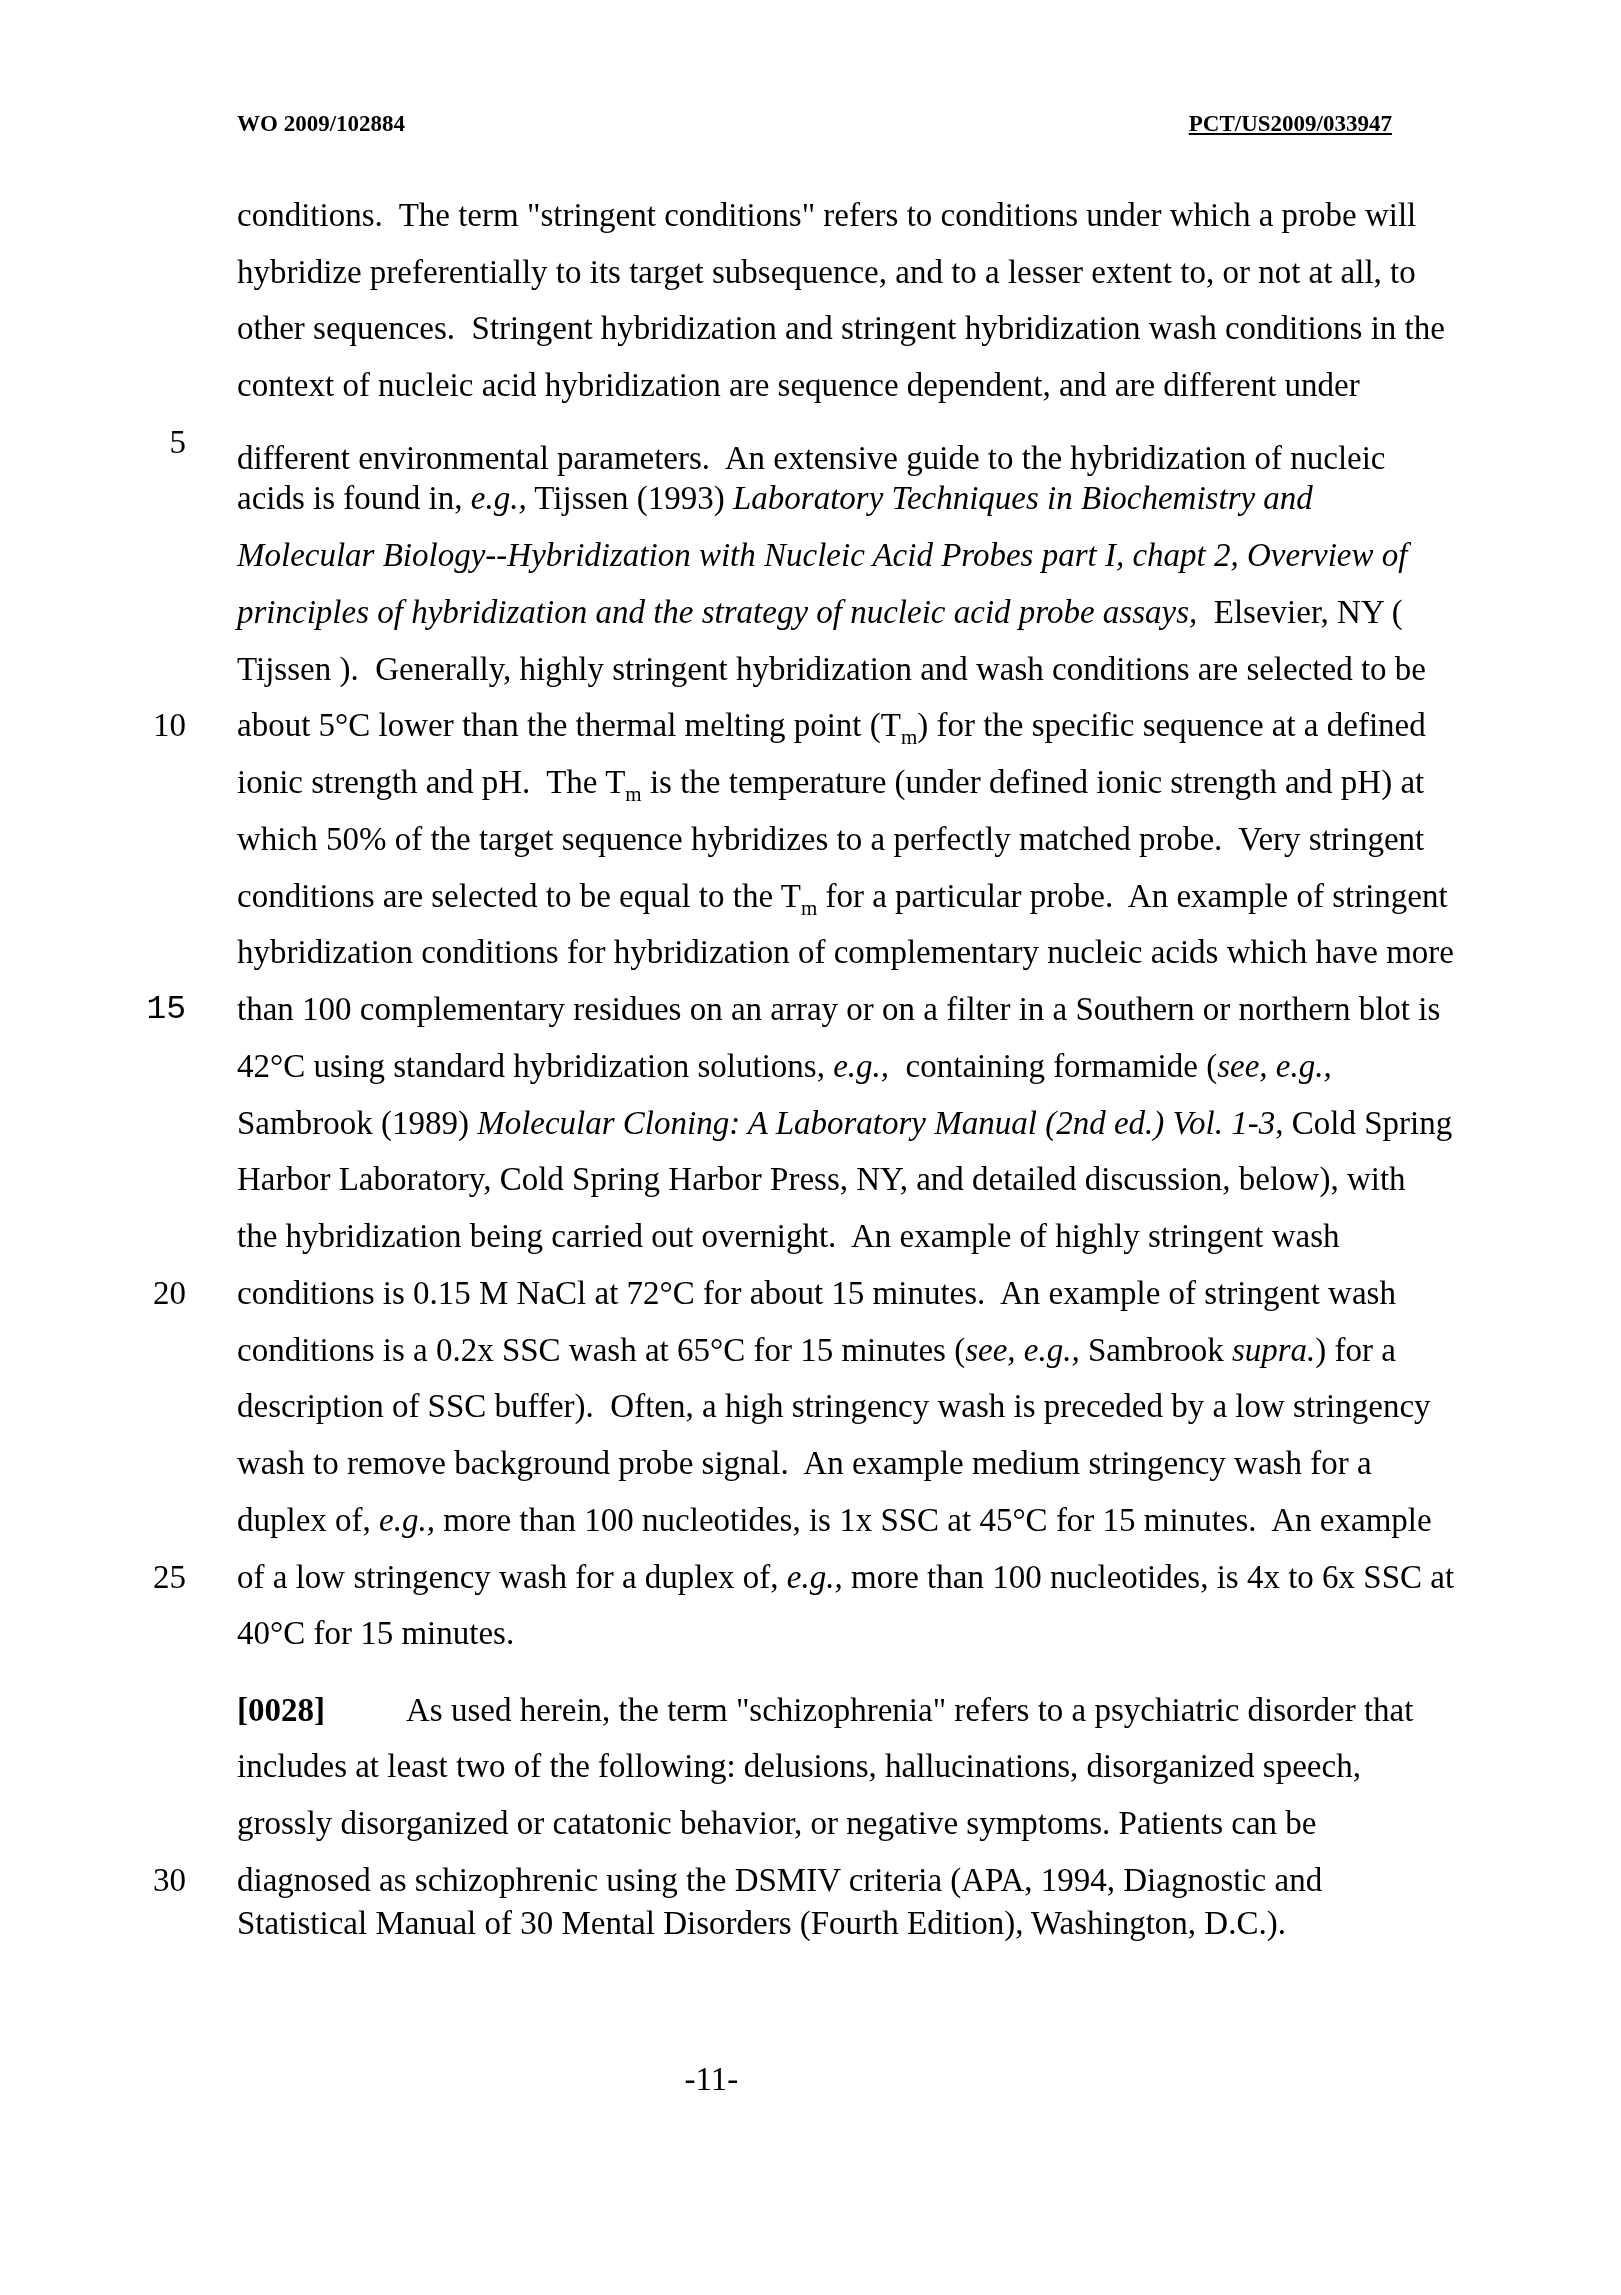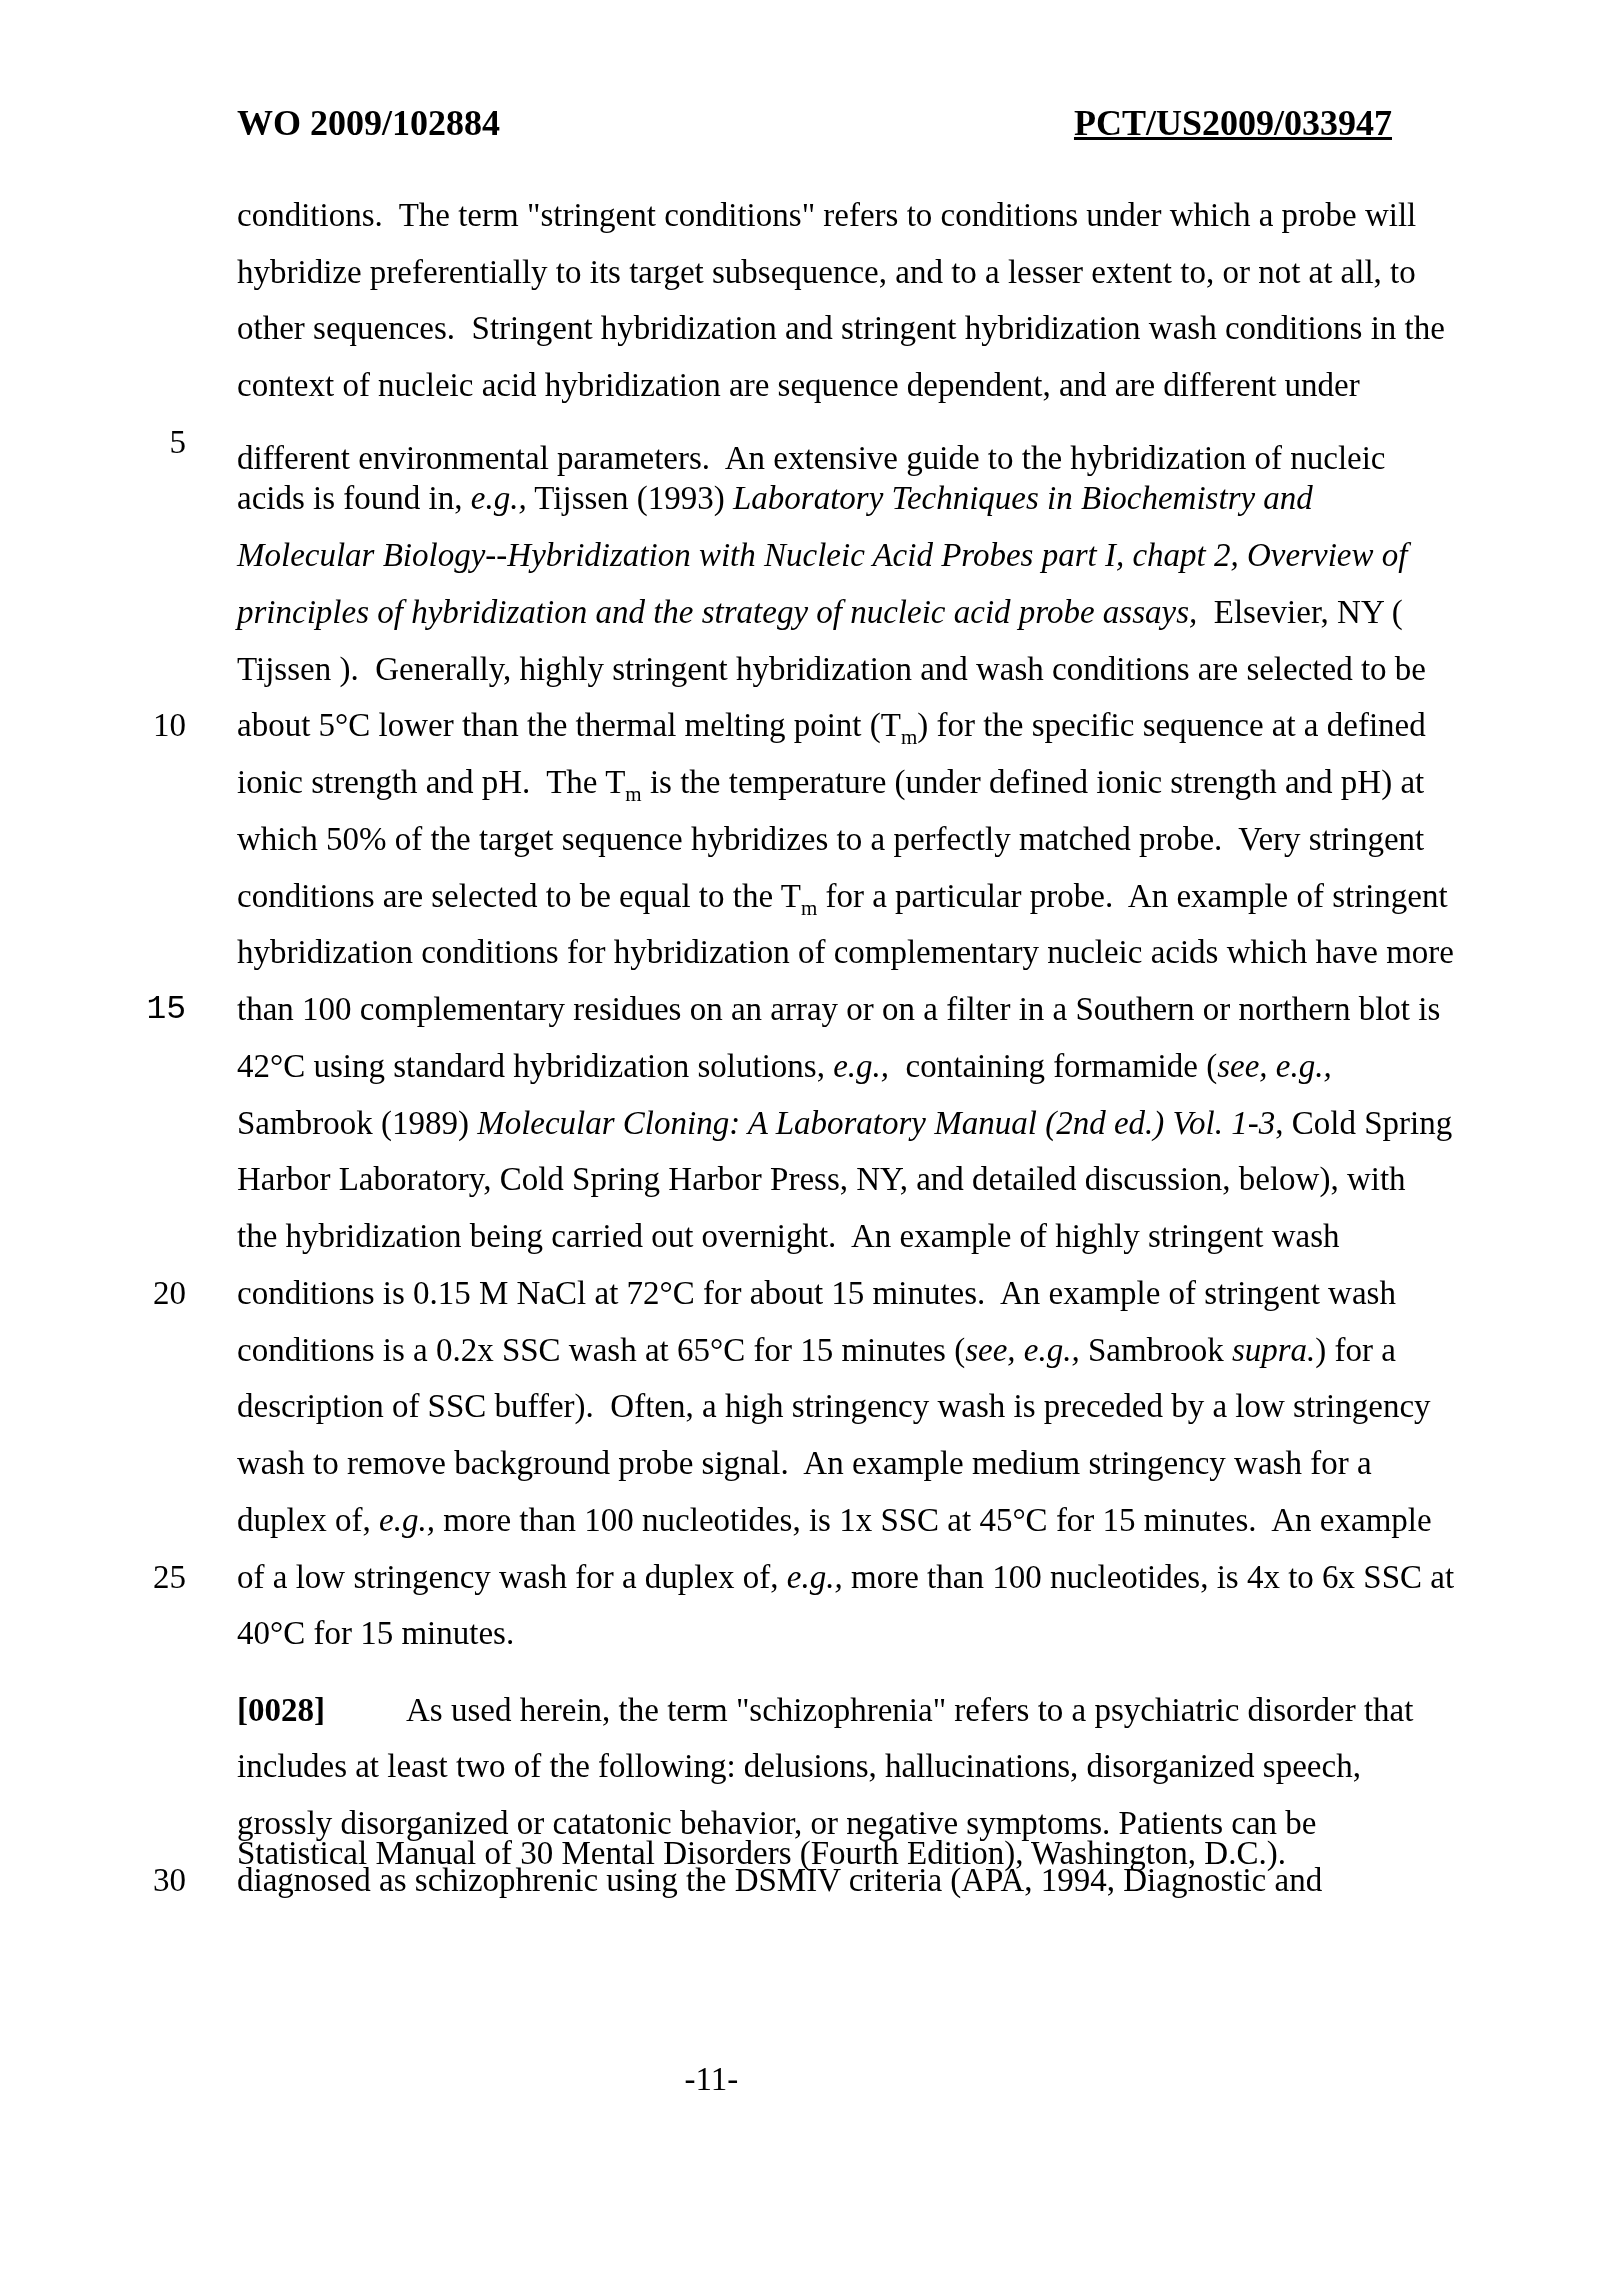--- a/index.html
+++ b/index.html
@@ -1,18 +1,18 @@
 <!DOCTYPE html>
 <html style="font-size:10.5px"><head>
 <meta charset="utf-8">
 <style>
   html, body { margin: 0; padding: 0; background: #ffffff; }
   body { width: 1622px; height: 2295px; position: relative; overflow: hidden;
          font-family: "Liberation Serif", "DejaVu Serif", serif; color: #000000; }
-  .hdr { position: absolute; top: 107px; font-weight: bold; font-size: 36px; line-height: 33px; white-space: pre; }
+  .hdr { position: absolute; top: 107px; font-weight: bold; font-size: 23px; line-height: 33px; white-space: pre; }
   .hdr-left { left: 237px; }
   .hdr-right { right: 230px; text-decoration: underline; }
   .line { position: absolute; left: 237px; font-size: 33px; line-height: 39px; height: 39px; white-space: pre; }
   .lineno { position: absolute; width: 79px; left: 107px; text-align: right; font-size: 33px; line-height: 39px; height: 39px; white-space: pre; }
   .it { font-style: italic; }
   .bd { font-weight: bold; }
   .sub { font-size: 21px; position: relative; top: 7.9px; }
   .pageno { position: absolute; top: 2060px; left: 0; width: 1362px; text-align: center; font-size: 33px; line-height: 39px; padding-left: 61px; box-sizing: border-box; }
 </style>
 </head>
@@ -46,21 +46,21 @@
     <div class="line" style="top: 1387px;"><span>description of SSC buffer).  Often, a high stringency wash is preceded by a low stringency</span></div>
     <div class="line" style="top: 1444px;"><span>wash to remove background probe signal.  An example medium stringency wash for a</span></div>
     <div class="line" style="top: 1501px;"><span>duplex of, </span><span class="it">e.g.,</span><span> more than 100 nucleotides, is 1x SSC at 45°C for 15 minutes.  An example</span></div>
     <div class="line" style="top: 1558px;"><span>of a low stringency wash for a duplex of, </span><span class="it">e.g.,</span><span> more than 100 nucleotides, is 4x to 6x SSC at</span></div>
     <div class="line" style="top: 1614px;"><span>40°C for 15 minutes.</span></div>
     <div class="line bd" style="top: 1691px;">[0028]</div>
     <div class="line" style="top: 1691px; left: 406px;"><span>As used herein, the term "schizophrenia" refers to a psychiatric disorder that</span></div>
     <div class="line" style="top: 1747px;"><span>includes at least two of the following: delusions, hallucinations, disorganized speech,</span></div>
     <div class="line" style="top: 1804px;"><span>grossly disorganized or catatonic behavior, or negative symptoms. Patients can be</span></div>
     <div class="line" style="top: 1861px;"><span>diagnosed as schizophrenic using the DSMIV criteria (APA, 1994, Diagnostic and</span></div>
-    <div class="line" style="top: 1834px;"><span>Statistical Manual of 30 Mental Disorders (Fourth Edition), Washington, D.C.).</span></div>
+    <div class="line" style="top: 1904px;"><span>Statistical Manual of 30 Mental Disorders (Fourth Edition), Washington, D.C.).</span></div>
     <div class="lineno" style="top: 423px;">5</div>
     <div class="lineno" style="top: 706px;">10</div>
     <div class="lineno" style="top: 990px; font-family: Liberation Mono, monospace;">15</div>
     <div class="lineno" style="top: 1274px;">20</div>
     <div class="lineno" style="top: 1558px;">25</div>
     <div class="lineno" style="top: 1861px;">30</div>
   </div>
 
 <div class="pageno">-11-</div>
 

